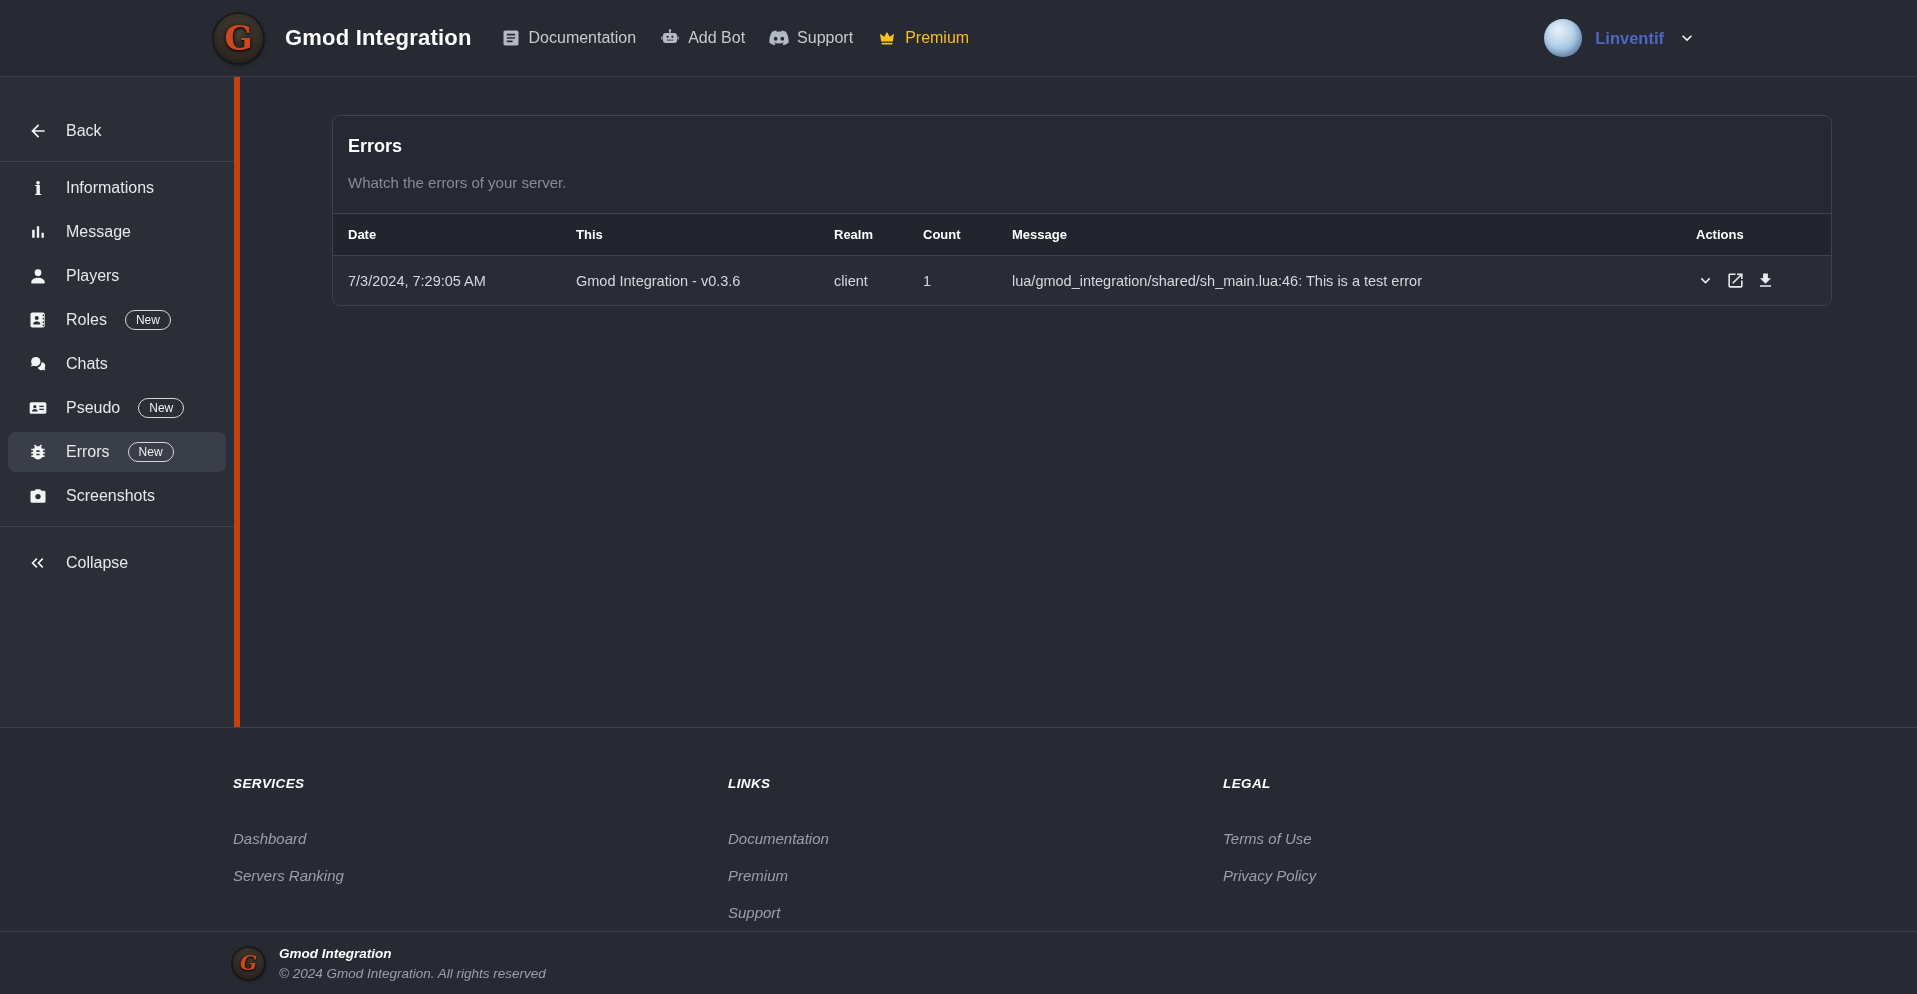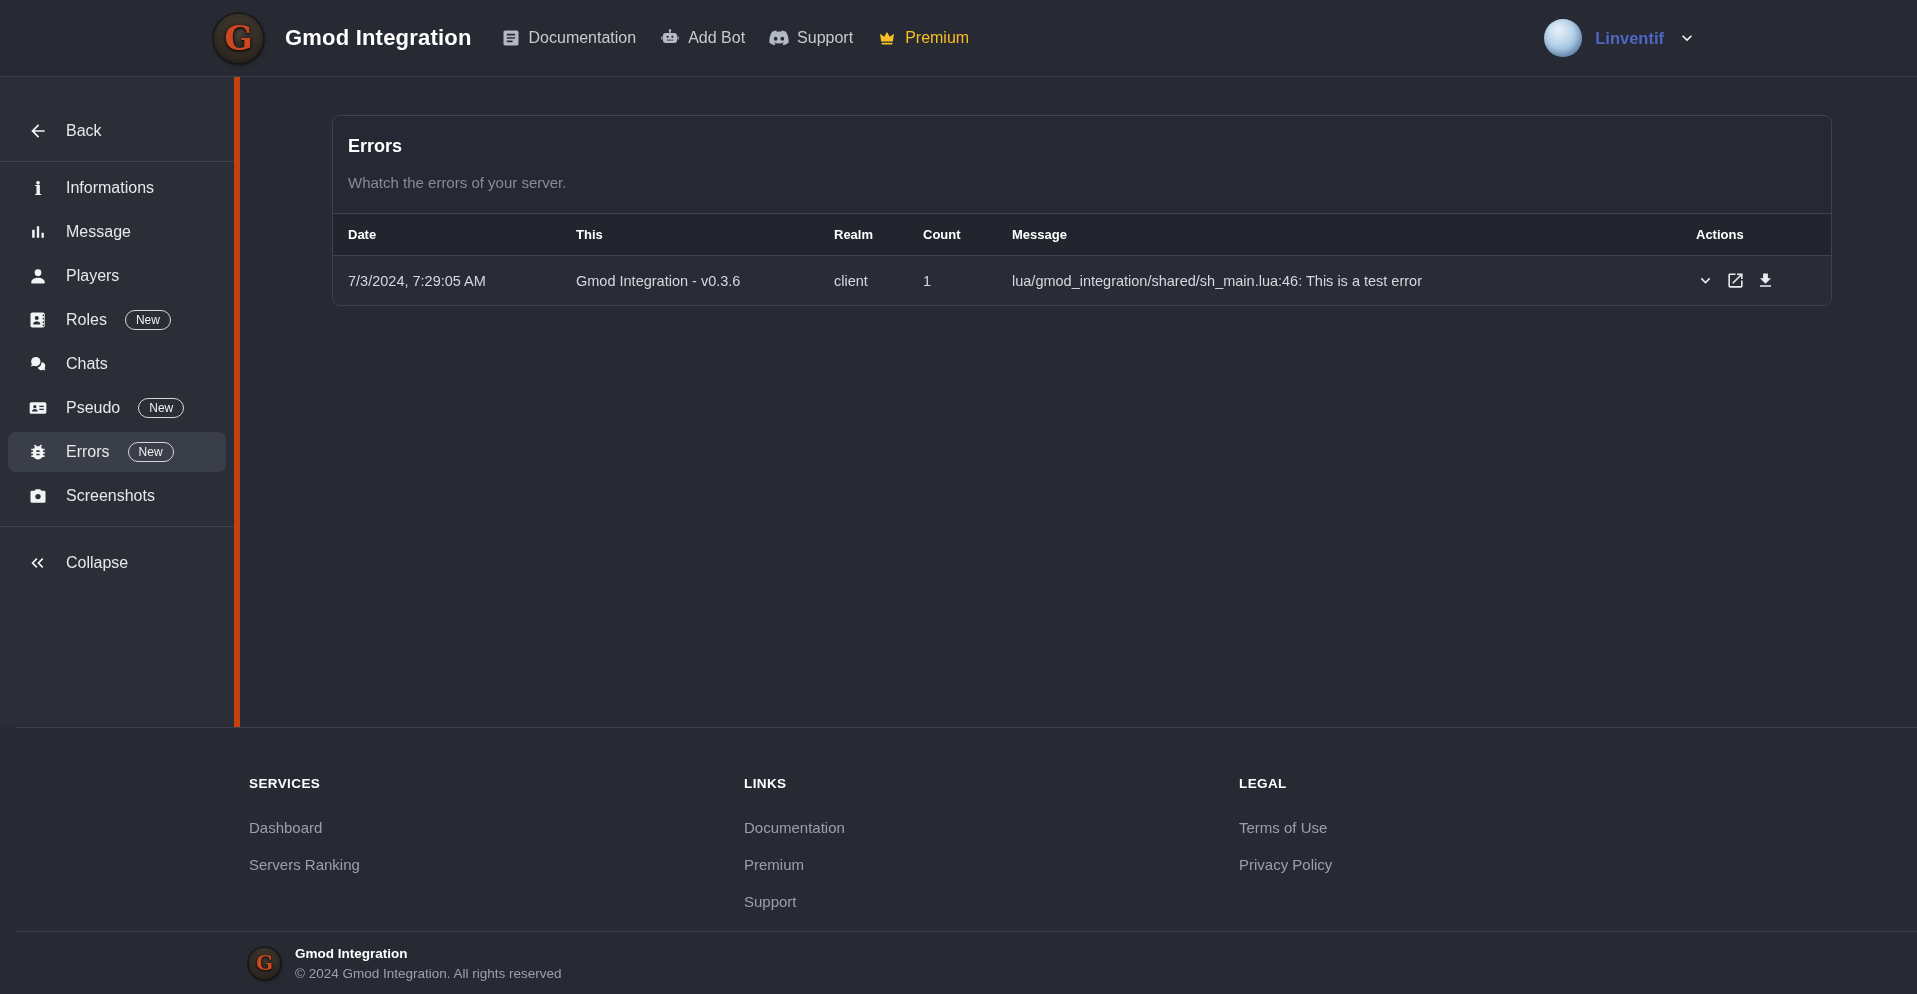--- a/index.html
+++ b/index.html
@@ -92,29 +92,30 @@
     background: var(--row_bg, #292c36);
     font-size: 14.5px; color: #d5d8dc;
     padding: 15px 8px 15px 15px;
     white-space: nowrap; overflow: hidden;
   }
   .actions-cell { display: flex; align-items: center; gap: 11px; }
   .action-icon { width: 19px; height: 19px; color: #e9ebee; cursor: pointer; }
 
   
   .footer {
-    position: absolute; left: 16px; right: 0; bottom: 0; height: 267px;
+    position: absolute; left: 0; right: 0; bottom: 0; height: 267px;
     background: var(--page_bg, #272a33);
     border-top: 1px solid #3b3f49;
+    font-style: italic;
   }
   .footer-cols { display: flex; padding: 48px 0 0 233px; }
   .fcol { width: 495px; }
   .fcol-title { font-size: 13.5px; font-weight: 700; letter-spacing: .4px; color: #fff; }
   .fcol-link { display: block; margin-top: 20px; font-size: 15px; color: #9aa0a9; cursor: pointer; }
-  .fcol-link.first { margin-top: 28px; }
+  .fcol-link.first { margin-top: 39px; }
   .footer-bottom {
     position: absolute; left: 0; right: 0; bottom: 0; height: 63px;
     border-top: 1px solid #3b3f49;
     display: flex; align-items: center; gap: 15px; padding-left: 233px;
   }
   .logo-small { width: 31px; height: 31px; font-size: 20px; }
   .fb-brand { font-size: 13.5px; font-weight: 700; color: #fff; }
   .fb-copy { margin-top: 5px; font-size: 13.5px; color: #9aa0a9; }
 
   .serif-i { font-family: "DejaVu Serif", serif; font-weight: bold; font-size: 19px; line-height: 20px; text-align: center; width: 20px; }

